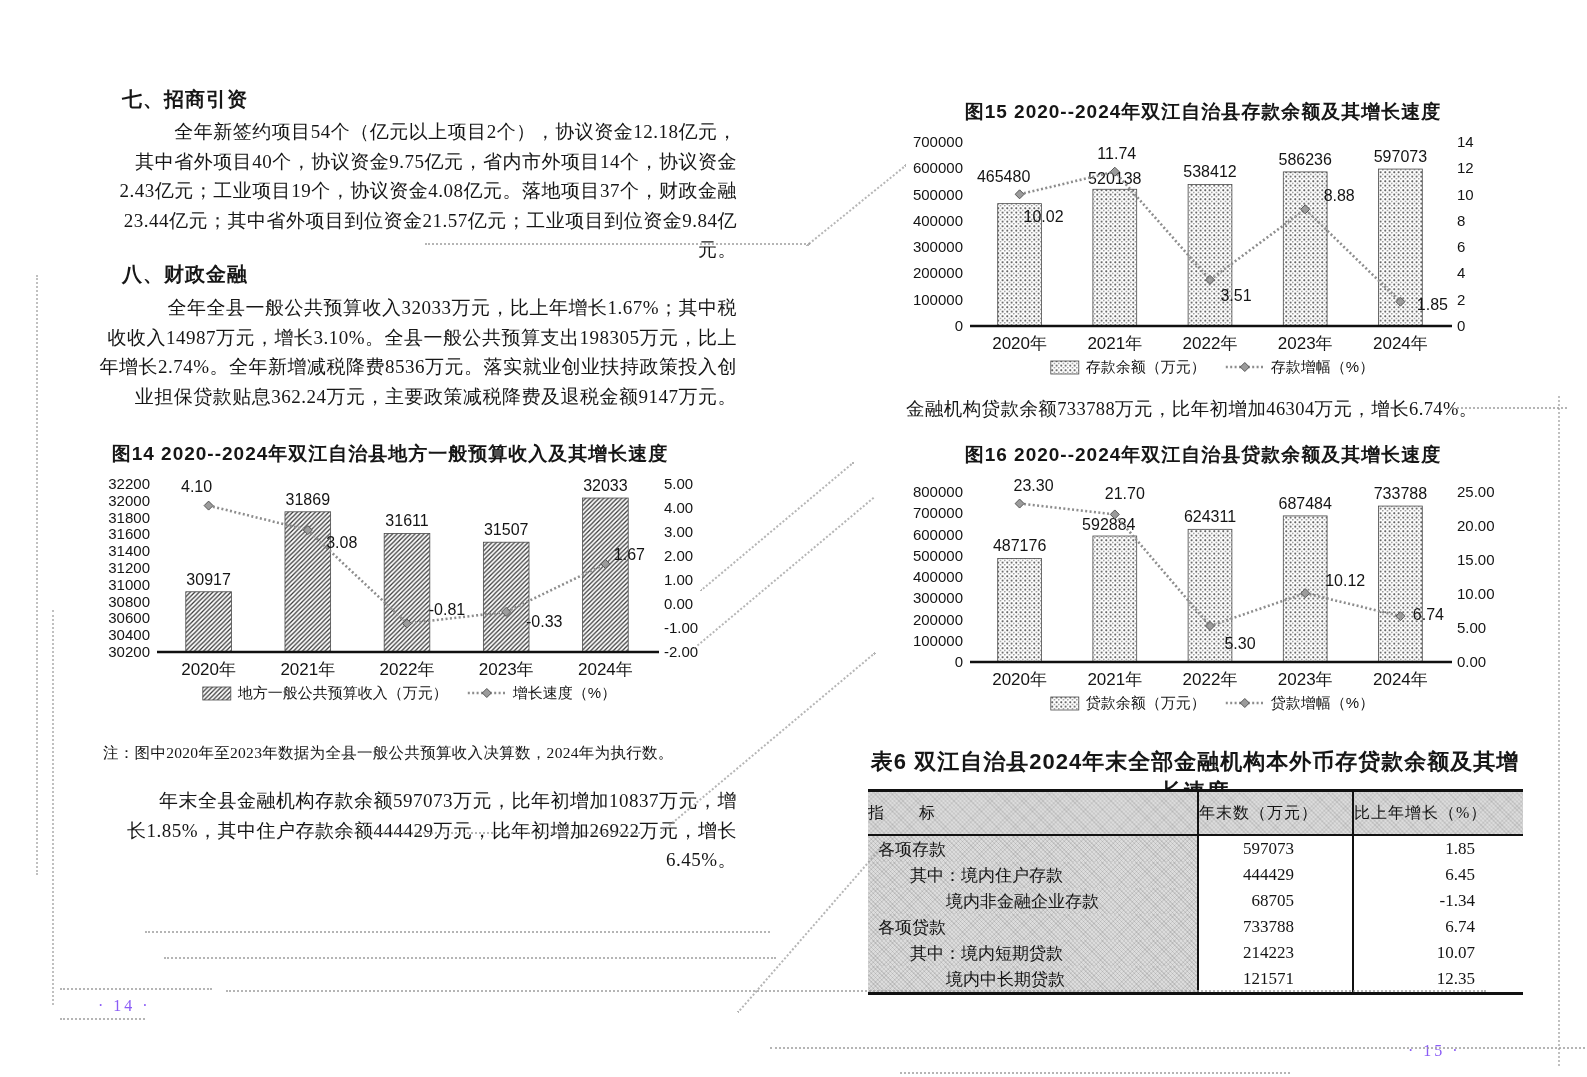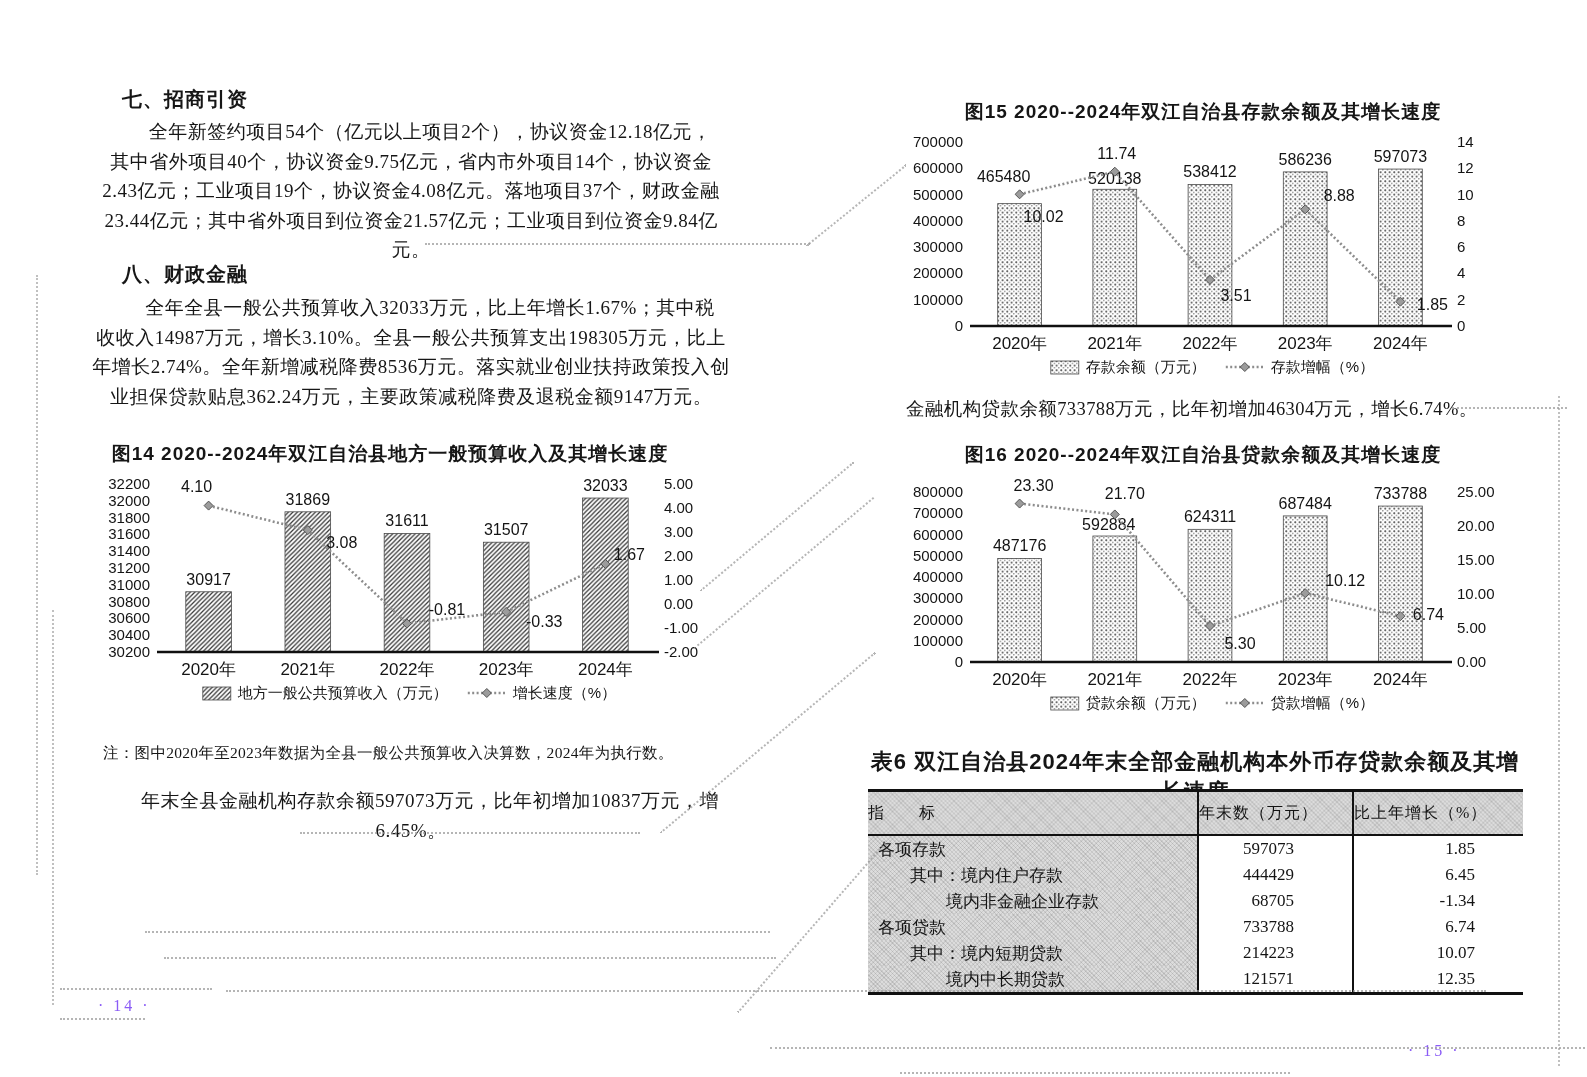--- a/index.html
+++ b/index.html
@@ -3,21 +3,21 @@
 <meta charset="utf-8">
 <style>
   html,body{margin:0;padding:0}
   body{
     width:1587px;height:1077px;position:relative;overflow:hidden;
     background:#ffffff;color:#161616;
     font-family:"Liberation Serif", serif;
   }
   .abs{position:absolute}
   .h2{font-family:Liberation Serif, serif;font-weight:bold;font-size:20px;letter-spacing:1px}
-  .para{font-size:19px;line-height:29.5px;text-align:center;letter-spacing:.5px}
+  .para{font-size:19px;line-height:29.5px;text-align:right;letter-spacing:.5px}
   .para div:first-child{text-indent:2em}
   .figtitle{font-family:"Liberation Sans", sans-serif;font-weight:bold;font-size:19px;text-align:center;letter-spacing:1px}
   .note{font-size:15.5px;letter-spacing:.3px}
   .pagenum{font-size:16px;letter-spacing:3px;color:#8b5cf6}
   .loanpara{font-size:18.5px;text-indent:2em;letter-spacing:.4px}
 
   
   .art{position:absolute;border-top:2px dotted #979797;opacity:.7;transform-origin:0 0;height:0}
   .artv{position:absolute;border-left:2px dotted #979797;opacity:.6;width:0}
 
@@ -124,20 +124,21 @@
     <text x="152.8" y="230" font-size="15" text-anchor="start" fill="#141414" font-family="&quot;Liberation Sans&quot;, sans-serif">地方一般公共预算收入（万元）</text>
     <line x1="382.8" y1="225" x2="420.8" y2="225" stroke="#8d8d8d" stroke-width="2.4" stroke-dasharray="2 2.4"></line>
     <polygon points="401.8,220.5 406.3,225 401.8,229.5 397.3,225" fill="#9c9c9c" stroke="#555" stroke-width="1"></polygon>
     <text x="427.8" y="230" font-size="15" text-anchor="start" fill="#141414" font-family="&quot;Liberation Sans&quot;, sans-serif">增长速度（%）</text>
   </svg>
 
 <div class="abs note" style="left:103px;top:743px;width:640px">注：图中2020年至2023年数据为全县一般公共预算收入决算数，2024年为执行数。</div>
 
 <div class="abs para" style="left:85px;top:786px;width:652px">
     <div>年末全县金融机构存款余额597073万元，比年初增加10837万元，增</div>
+    <div>长1.85%，其中住户存款余额444429万元，比年初增加26922万元，增长</div>
     <div>6.45%。</div>
   </div>
 
 <div class="abs pagenum" style="left:98px;top:997px">· 14 ·</div>
 
 <div class="abs figtitle" style="left:893px;top:99px;width:620px">图15  2020--2024年双江自治县存款余额及其增长速度</div>
 
 <svg class="abs" style="left:898px;top:126px" width="608" height="258">
     <defs>
       <pattern id="pat1" width="4.5" height="4.5" patternUnits="userSpaceOnUse">

